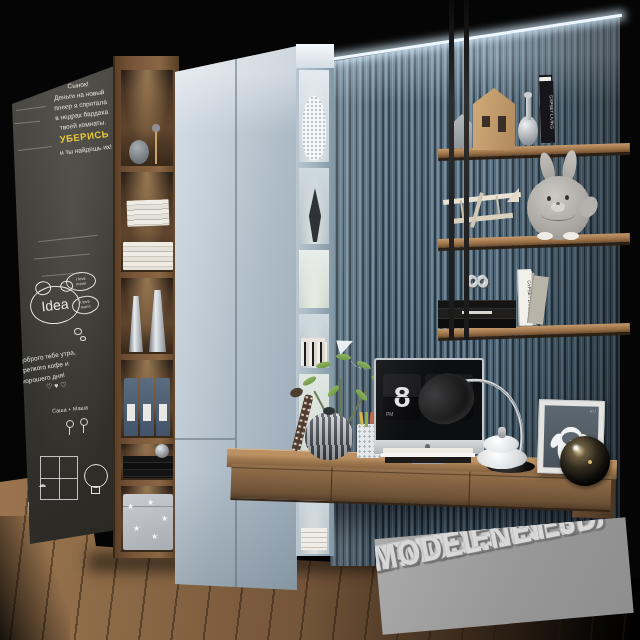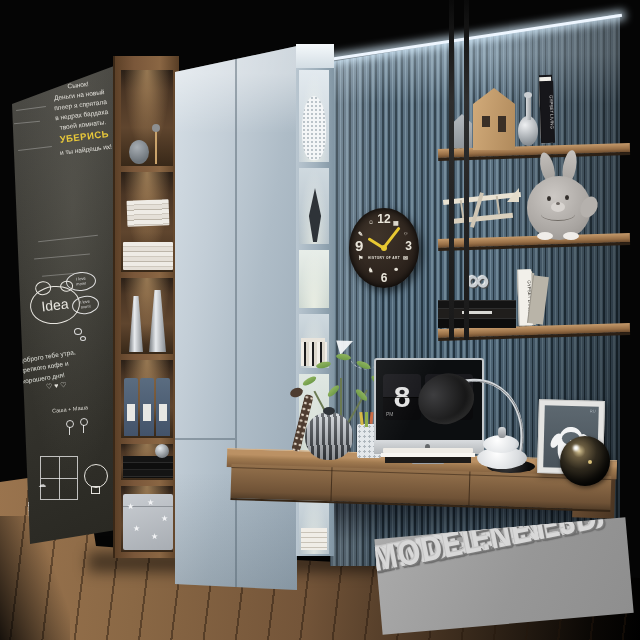--- a/index.html
+++ b/index.html
@@ -341,38 +341,20 @@
 <div id="scene">
 
   <div class="floor"></div>
   <div class="corner-shadow"></div>
   <div class="furn-shadow"></div>
 
   <div class="slats"></div>
   <div class="led"></div>
   <div class="desk-wall-shadow"></div>
 
-  <div class="clock">
-    <span class="cn12">12</span>
-    <span class="cn3">3</span>
-    <span class="cn6">6</span>
-    <span class="cn9">9</span>
-    <span class="cg g1">▦</span>
-    <span class="cg g2">☼</span>
-    <span class="cg g3">✉</span>
-    <span class="cg g4">☻</span>
-    <span class="cg g5">♞</span>
-    <span class="cg g6">⚑</span>
-    <span class="cg g7">✎</span>
-    <span class="cg g8">☺</span>
-    <span class="clabel">HISTORY OF ART</span>
-    <div class="hh"></div>
-    <div class="mh"></div>
-    <div class="cdot"></div>
-  </div>
 
   <div class="paper-plane"></div>
   <div class="plane-string"></div>
 
   <div class="wshelf ws1"></div>
   <div class="wshelf ws2"></div>
   <div class="wshelf ws3"></div>
 
   <div class="house-small"></div>
   <div class="house-big"></div>

